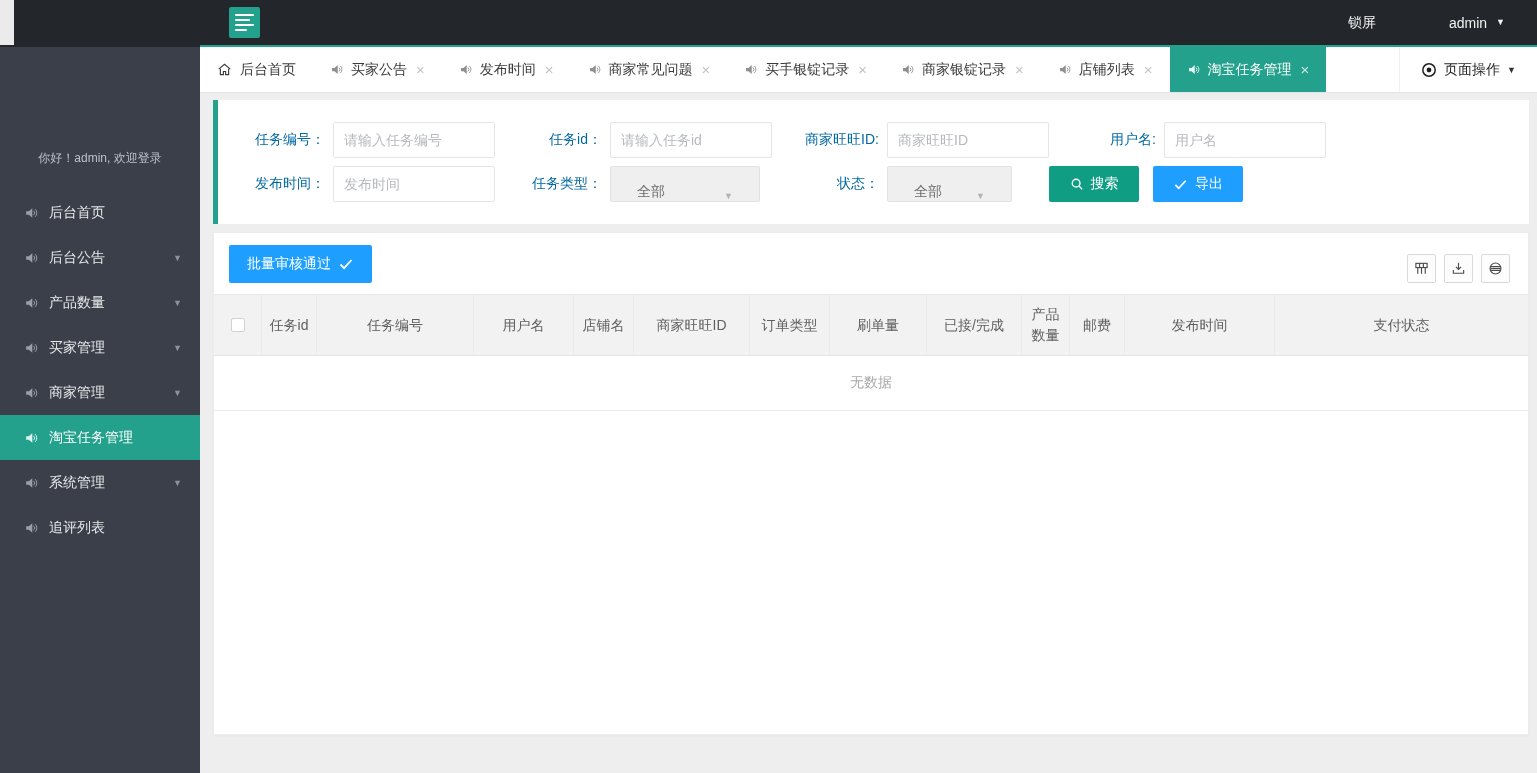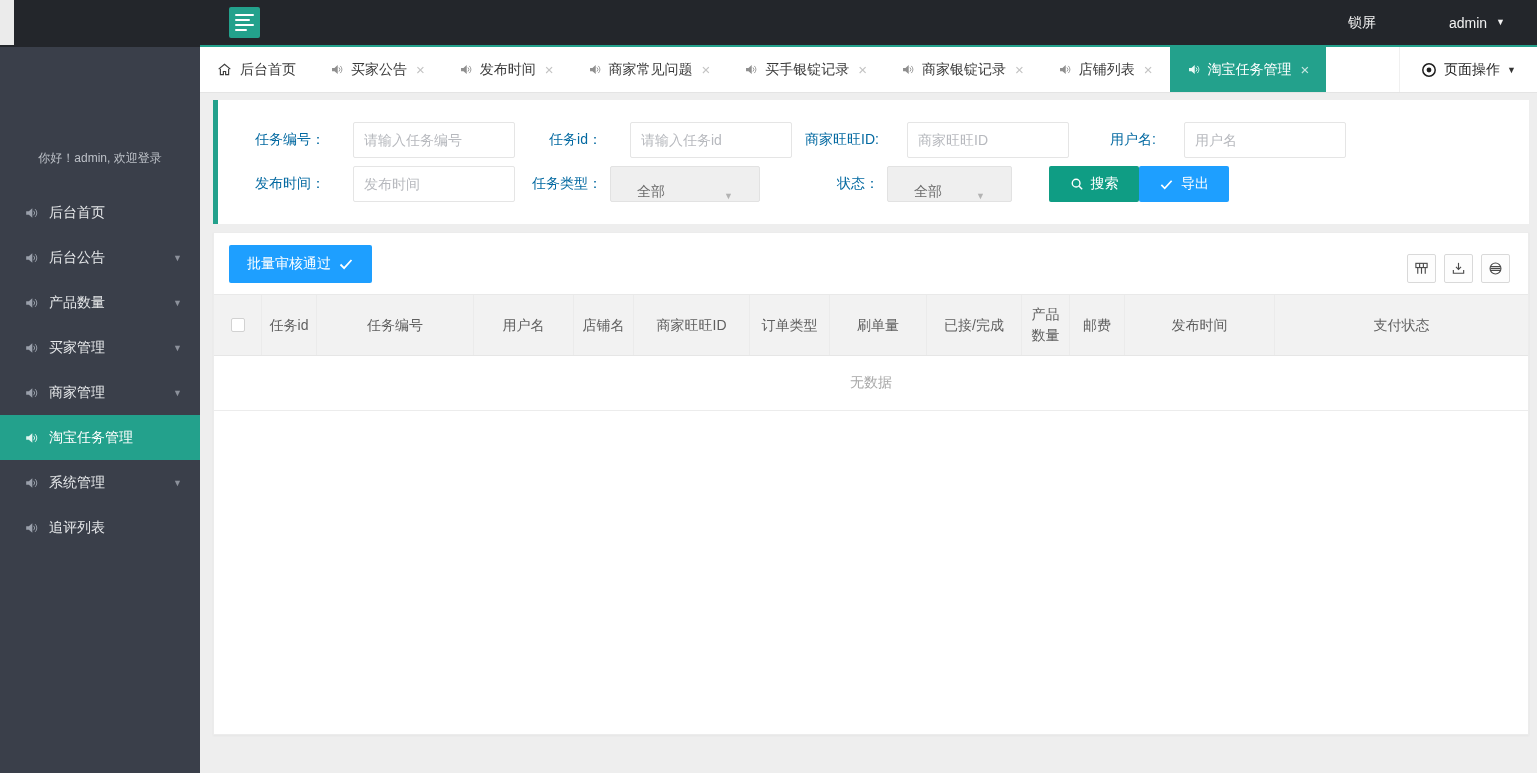--- a/index.html
+++ b/index.html
@@ -51,31 +51,31 @@
   
   .content { flex:1; padding:7px 8px 0 13px; }
 
   
   .filter-card { background:#fff; border-left:5px solid #23a18c; padding:18px 0; }
   .filter-row { display:flex; align-items:center; height:44px; }
   .field { display:flex; align-items:center; width:277px; flex:none; }
   .field label { flex:1; text-align:right; padding-right:8px; color:#0369a1; }
   .ctrl-slot { width:162px; flex:none; display:flex; }
   .inp { width:162px; height:36px; border:1px solid #e5e5e5; border-radius:2px;
-         padding:0 10px; font-size:14px; color:#a21caf; outline:none; font-family:"Liberation Sans",sans-serif;margin-left:20px; }
+         padding:0 10px; font-size:14px; color:#a21caf; outline:none; font-family:"Liberation Sans",sans-serif; }
   .inp::placeholder { color:#b7b9be; }
   .select { height:36px; background:#efefef; border:1px solid #e2e2e2; border-radius:2px;
             display:flex; align-items:flex-end; padding:0 26px; color:#6b6b6b; cursor:pointer; }
   .select .s-caret { margin-left:auto; color:#b3b3b3; font-size:9px; }
   .select.w150 { width:150px; } .select.w125 { width:125px; }
   .btn { display:inline-flex; align-items:center; justify-content:center; gap:7px; height:36px;
          border:none; border-radius:2px; color:#fff; font-size:14px; cursor:pointer;
          font-family:"Liberation Sans",sans-serif; }
   .btn-search { width:90px; background:#0f9d84; }
-  .btn-export { width:90px; background:#1e9fff; }
+  .btn-export { width:90px; background:#1e9fff; margin-left:14px; }
 
   
   .table-card { margin-top:8px; background:#fff; border:1px solid #ececec; min-height:503px;
                 box-shadow:0 1px 2px rgba(0,0,0,.04); }
   .card-toolbar { display:flex; align-items:flex-end; padding:12px 18px 11px 15px; }
   .btn-batch { height:38px; padding:0 18px; background:#1e9fff; }
   .tool-icons { margin-left:auto; display:flex; gap:8px; }
   .tool-btn { width:29px; height:29px; border:1px solid #d9d9d9; background:#fdfdfd; border-radius:2px;
               display:flex; align-items:center; justify-content:center; color:#4a4a4a; cursor:pointer; }
   .thead { display:flex; background:#f2f2f2; border-top:1px solid #e9e9e9; border-bottom:1px solid #e6e6e6;

